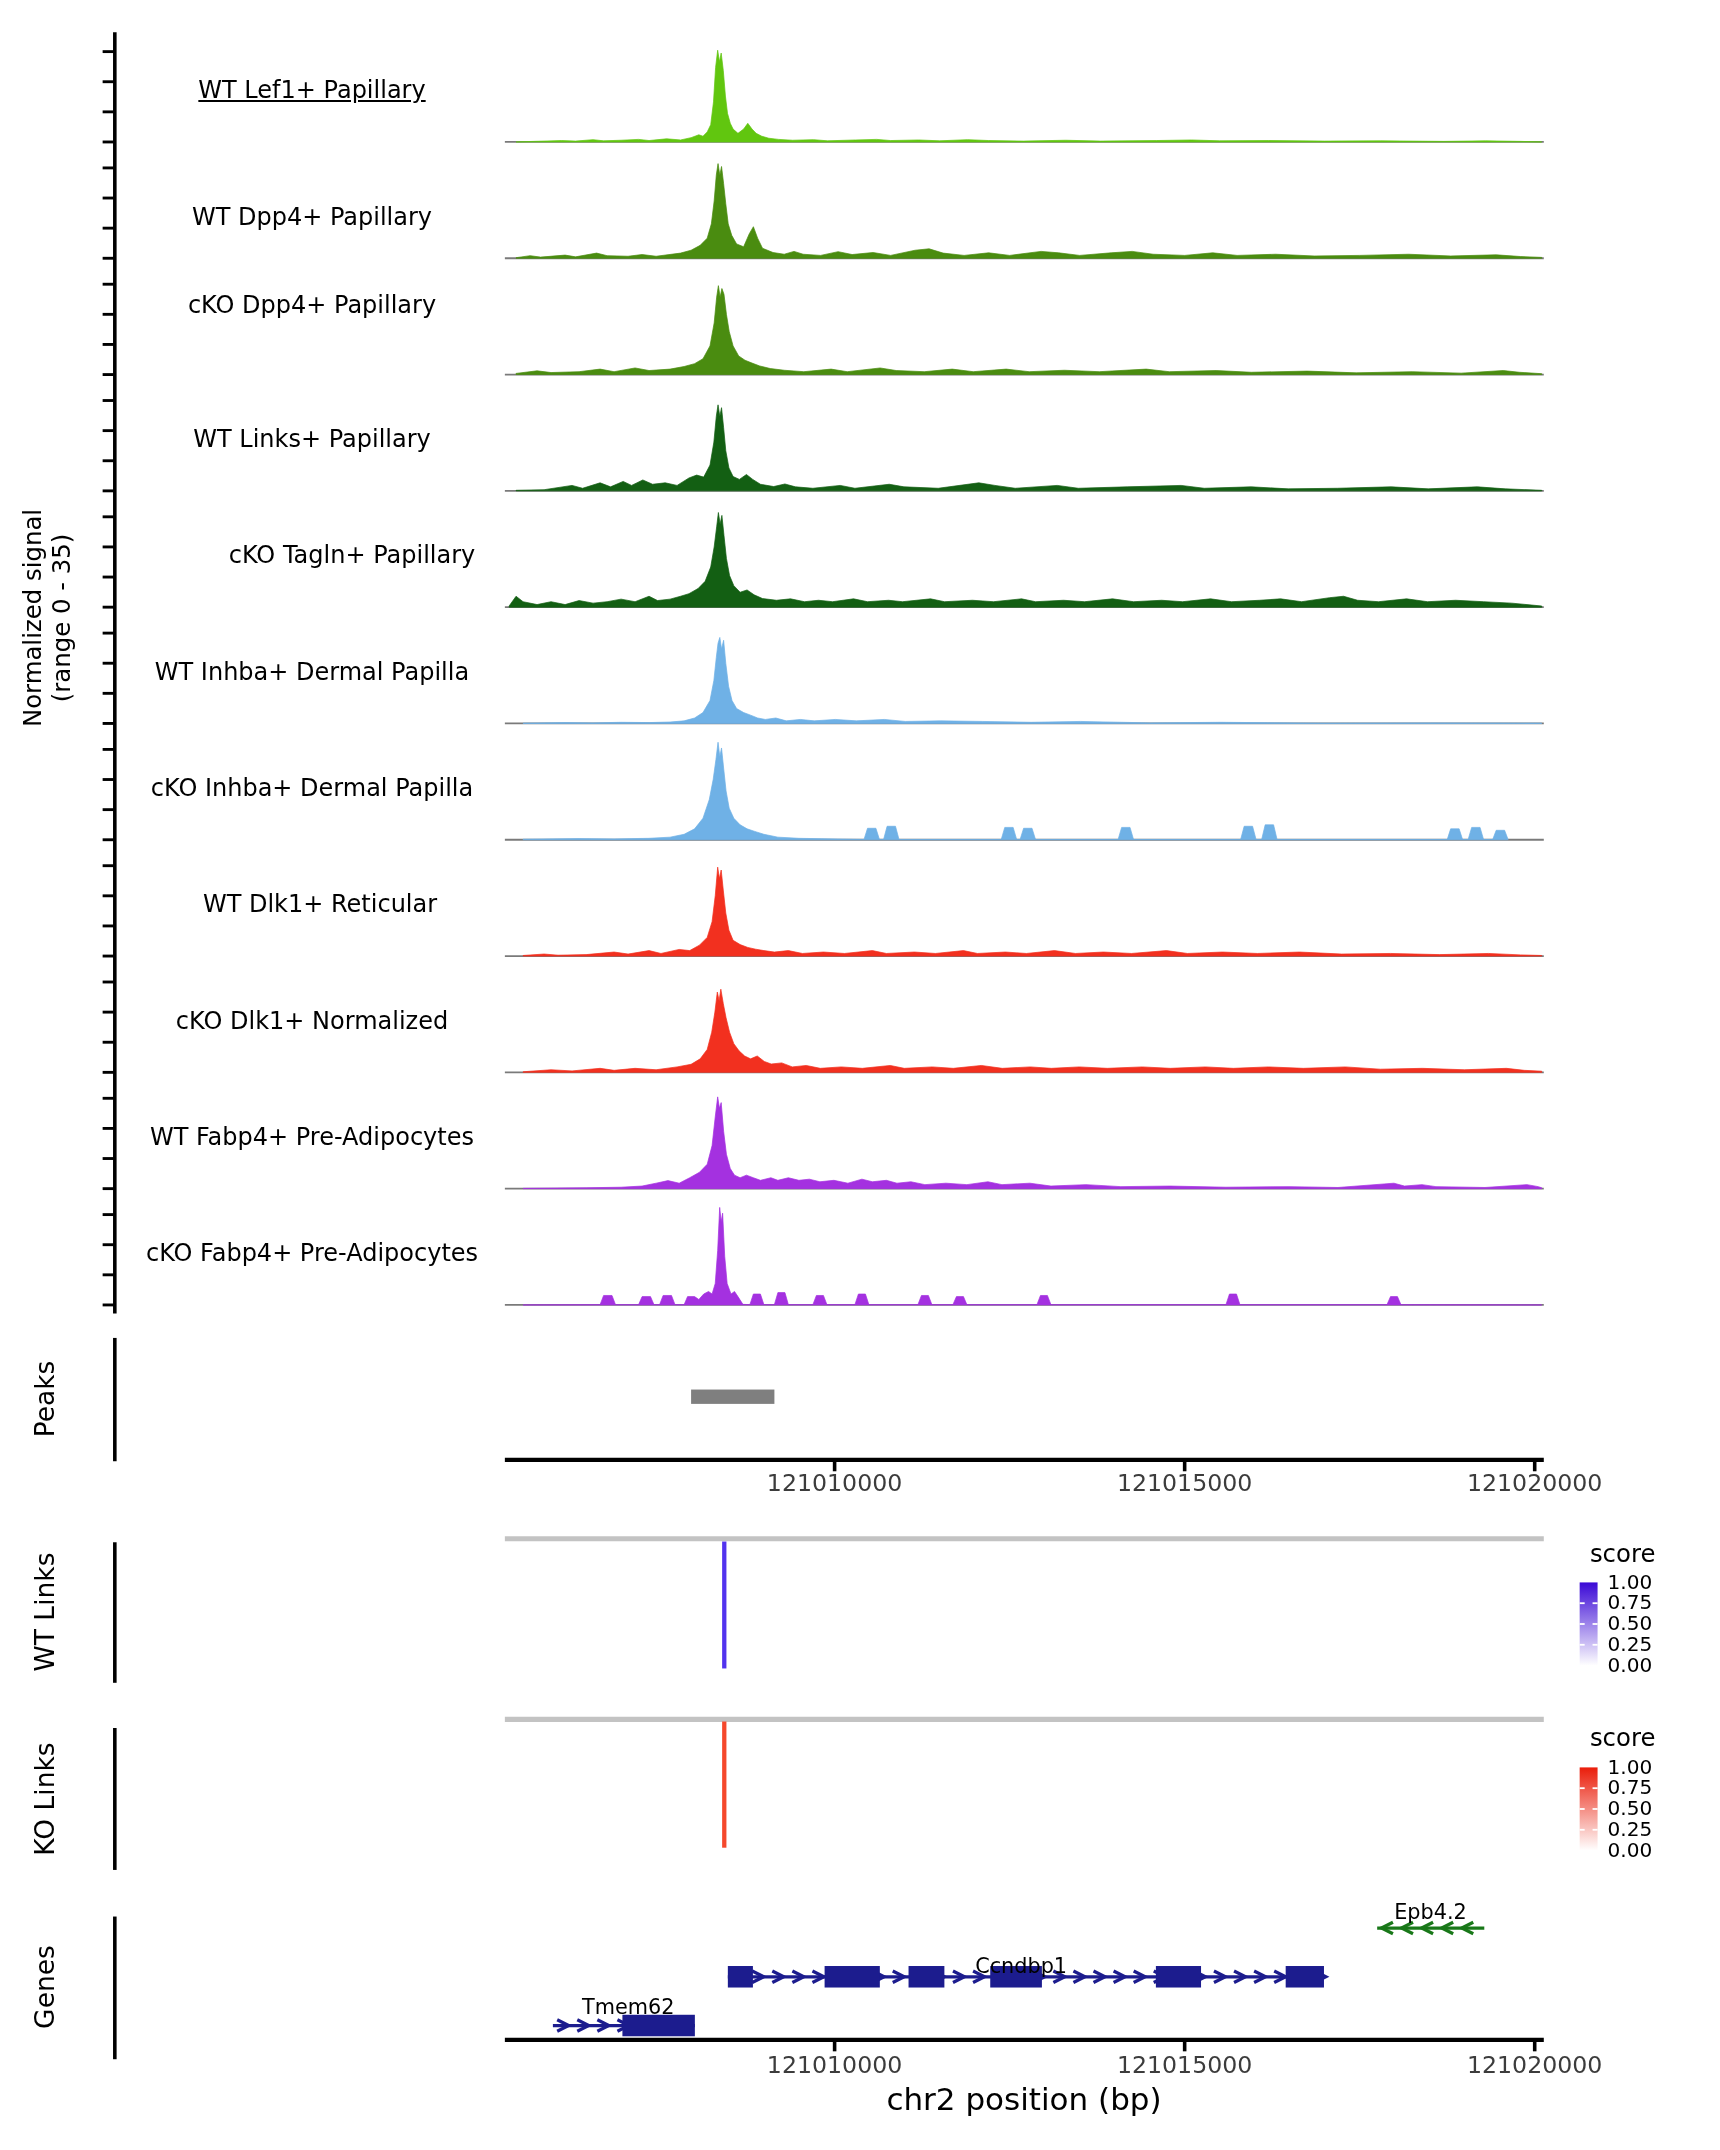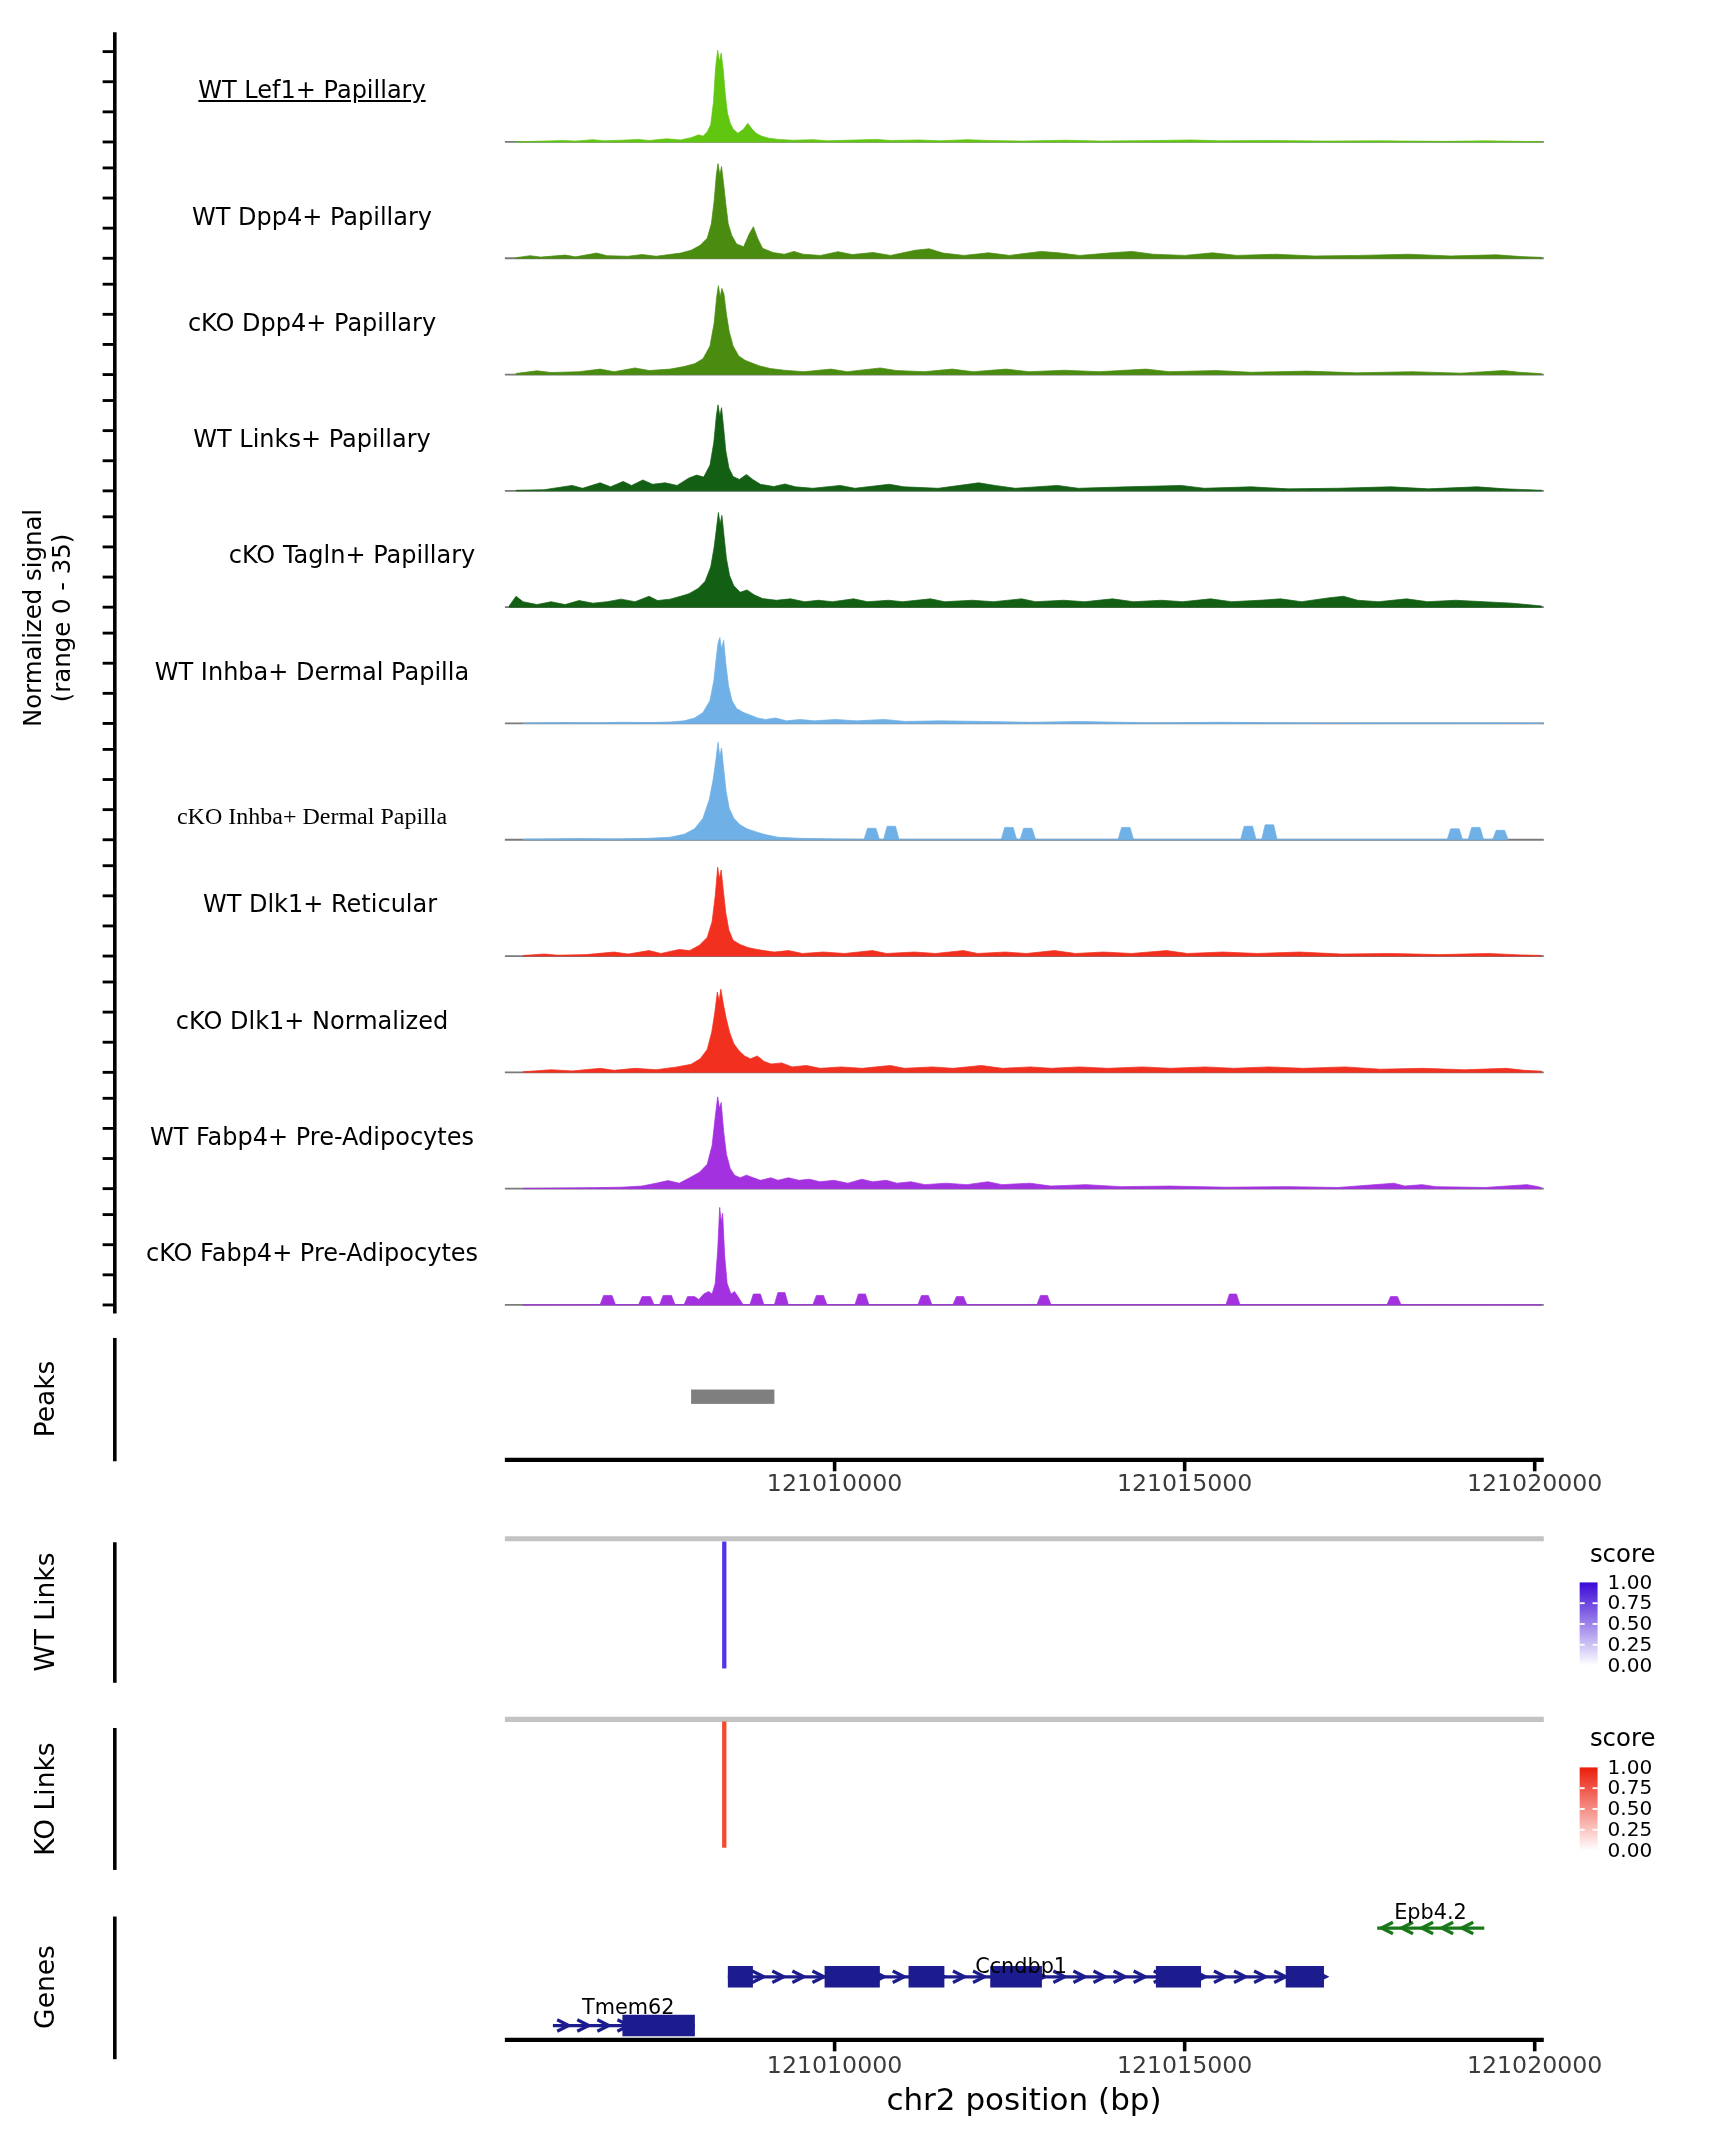--- a/index.html
+++ b/index.html
@@ -203,25 +203,25 @@
     </svg>
 
   <div class="abslab rot ylab" style="left:47px;top:618px;">
     <div>Normalized signal</div>
     <div>(range 0 - 35)</div>
   </div>
 
   <div id="track-labels">
       <div class="abslab tracklab" style="left: 312px; top: 90px; text-decoration: underline;">WT Lef1+ Papillary</div>
       <div class="abslab tracklab" style="left: 312px; top: 207px; margin-top: 10px;">WT Dpp4+ Papillary</div>
-      <div class="abslab tracklab" style="left: 312px; top: 323px;">cKO Dpp4+ Papillary</div>
+      <div class="abslab tracklab" style="left: 312px; top: 305px;">cKO Dpp4+ Papillary</div>
       <div class="abslab tracklab" style="left: 312px; top: 439px;">WT Links+ Papillary</div>
       <div class="abslab tracklab" style="left: 312px; top: 555px; margin-left: 40px;">cKO Tagln+ Papillary</div>
       <div class="abslab tracklab" style="left: 312px; top: 672px;">WT Inhba+ Dermal Papilla</div>
-      <div class="abslab tracklab" style="left: 312px; top: 816px; font-family: Liberation Serif, serif;">cKO Inhba+ Dermal Papilla</div>
+      <div class="abslab tracklab" style="left: 312px; top: 788px;">cKO Inhba+ Dermal Papilla</div>
       <div class="abslab tracklab" style="left: 320px; top: 904px;">WT Dlk1+ Reticular</div>
       <div class="abslab tracklab" style="left: 312px; top: 1021px;">cKO Dlk1+ Normalized</div>
       <div class="abslab tracklab" style="left: 312px; top: 1137px;">WT Fabp4+ Pre-Adipocytes</div>
       <div class="abslab tracklab" style="left: 312px; top: 1253px;">cKO Fabp4+ Pre-Adipocytes</div>
     </div>
 
   <div class="abslab rot seclab" style="left:44px;top:1399px;">Peaks</div>
   <div class="abslab rot seclab" style="left:44px;top:1612px;">WT Links</div>
   <div class="abslab rot seclab" style="left:44px;top:1799px;">KO Links</div>
   <div class="abslab rot seclab" style="left:44px;top:1987px;">Genes</div>

